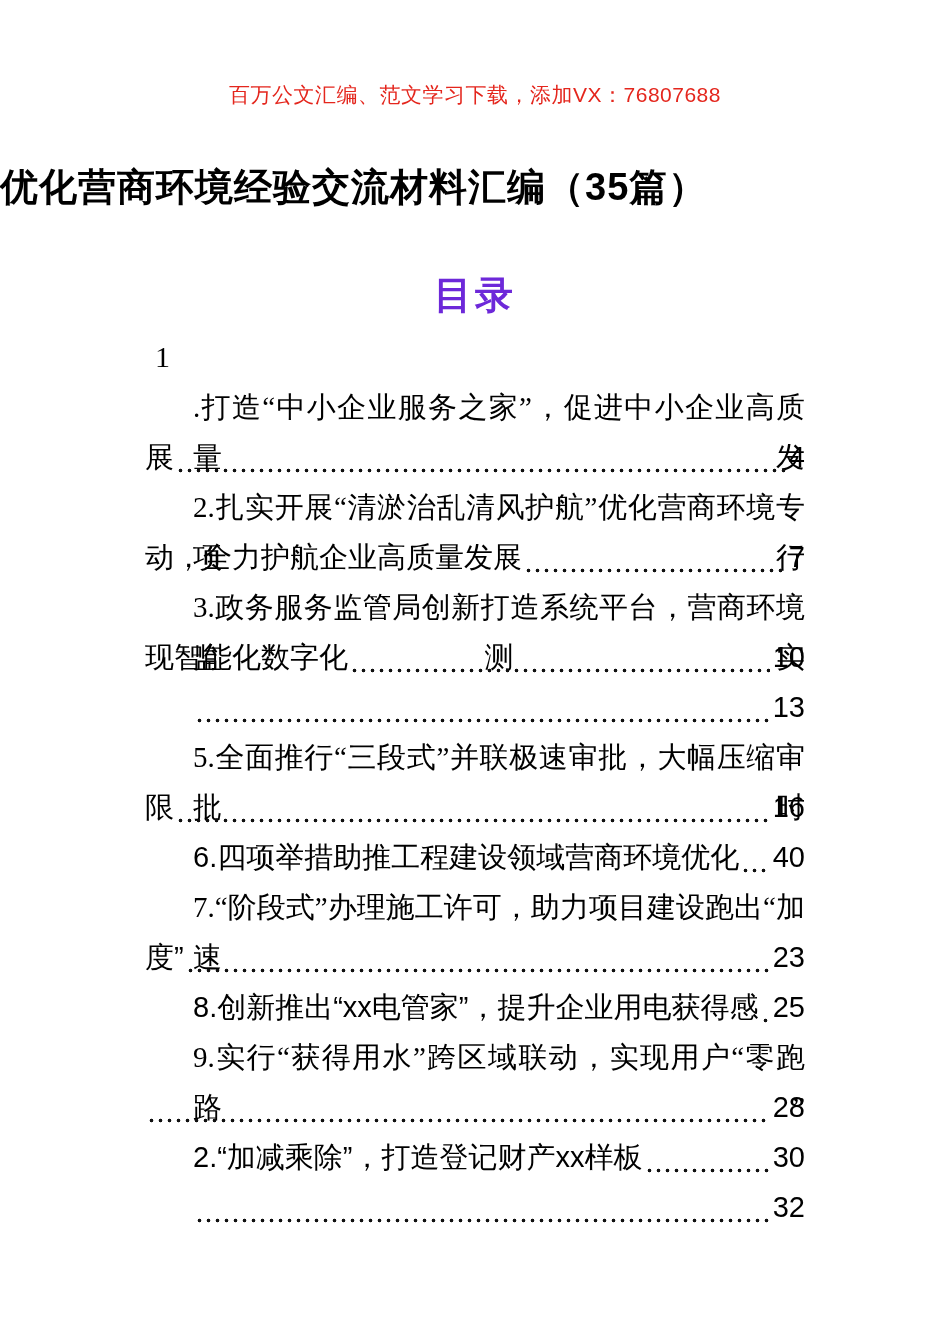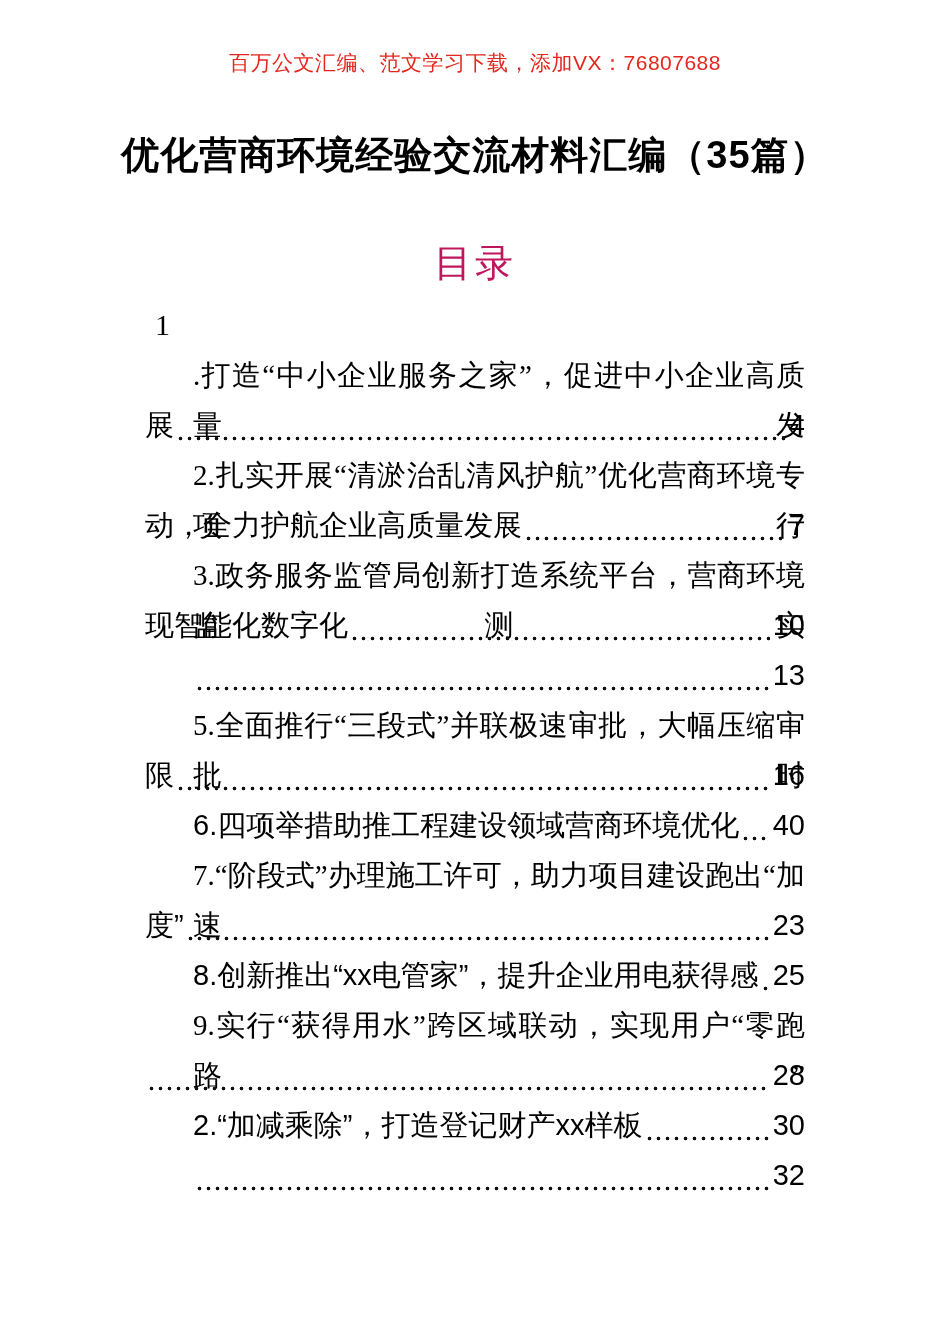--- a/index.html
+++ b/index.html
@@ -1,35 +1,35 @@
 <!DOCTYPE html>
 <html><head>
 <meta charset="utf-8">
 <style>
   html,body{margin:0;padding:0;background:#ffffff;}
   .page{
     width:950px;height:1269px;box-sizing:border-box;
     background:#ffffff;position:relative;overflow:hidden;
-    padding-top:50px;
+    padding-top:82px;
     font-family:"Liberation Sans", sans-serif;
     color:#000000;
   }
   .notice{
     text-align:center;font-size:21px;line-height:26px;
     color:#e4261d;letter-spacing:0.5px;
   }
   .doc-title{
-    margin-top:52px;text-align:center;
+    margin-top:52px;
     font-size:38px;line-height:54px;font-weight:700;
     letter-spacing:1px;color:#000000;
   }
   .toc-heading{
     margin-top:54px;text-align:center;
-    font-size:38px;line-height:54px;font-weight:400;
-    letter-spacing:3px;color:#be185d;
+    font-size:38px;line-height:54px;font-weight:700;
+    letter-spacing:3px;color:#6d28d9;
   }
   .toc{
     margin:10px 145px 0 145px; 
   }
   .toc-line{
     font-size:29px;line-height:50px;height:50px;color:#000000;
   }
   .l-num{
     font-family:"Liberation Serif", serif;
     font-size:30px;padding-left:10px;

